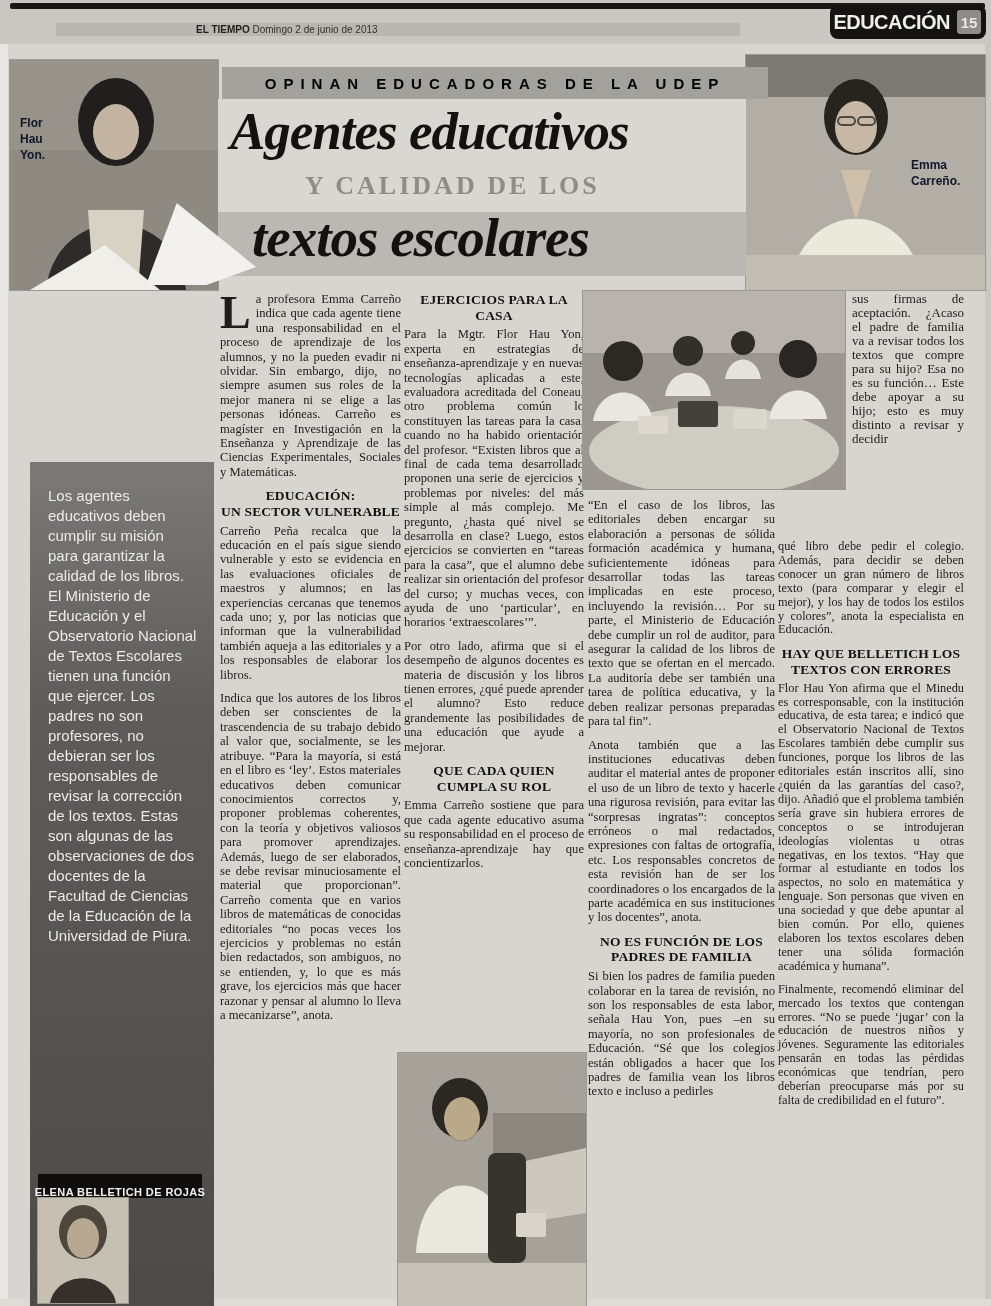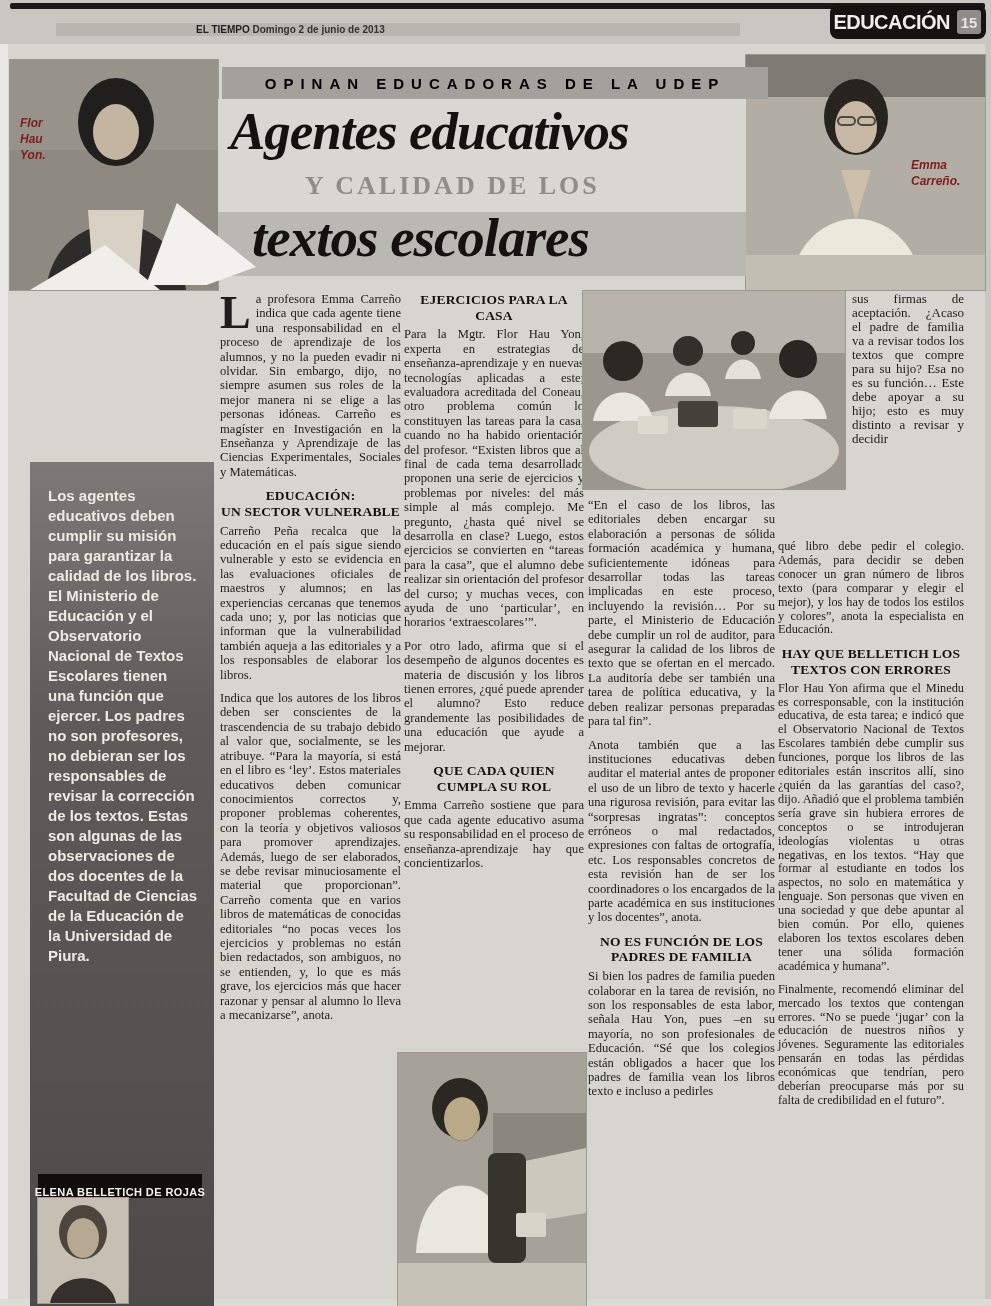--- a/index.html
+++ b/index.html
@@ -4,21 +4,21 @@
 <style>
   html,body{margin:0;padding:0;background:#b0aeaa;}
   .page{position:relative;width:991px;height:1306px;background:#c9c7c2;overflow:hidden;
         font-family:"Liberation Sans",sans-serif;-webkit-font-smoothing:antialiased;}
   .abs{position:absolute;}
 
   
   .rule-top{left:10px;top:3px;width:975px;height:6px;background:#1a1917;border-radius:2px;}
   .suppl-bar{left:4px;top:10px;width:822px;height:13px;background:#1e1d1b;}
   .suppl-text{position:absolute;left:28px;top:1px;color:#f2f1ee;font-size:10px;font-weight:bold;letter-spacing:.6px;}
-  .date-strip{left:56px;top:23px;width:684px;height:13px;background:#b9b6b0;font-weight:bold;}
+  .date-strip{left:56px;top:23px;width:684px;height:13px;background:#b9b6b0;}
   .date-text{position:absolute;left:140px;top:1px;font-size:10px;color:#33312e;}
   .date-text b{color:#211f1d;}
   .section-lozenge{left:830px;top:5px;width:156px;height:34px;background:#141311;border-radius:8px;
         display:flex;align-items:center;justify-content:flex-end;padding-right:5px;box-sizing:border-box;}
   .section-name{color:#efeeea;font-size:20px;font-weight:bold;letter-spacing:-.5px;margin-right:7px;}
   .page-num{width:24px;height:24px;background:#8e8d8a;color:#e8e7e4;border-radius:3px;
         display:flex;align-items:center;justify-content:center;font-size:15px;font-weight:bold;}
 
   .paper-bg{left:8px;top:44px;width:977px;height:1255px;background:#d7d5d0;}
   .scan-left{left:0;top:44px;width:8px;height:1262px;background:#e9e7e3;}
@@ -34,31 +34,31 @@
   .headline2{left:305px;top:171px;font-family:"Liberation Serif",serif;font-weight:bold;font-size:26px;
         color:#8f8d88;letter-spacing:3px;white-space:nowrap;}
   .headline3{left:252px;top:206px;font-family:"Liberation Serif",serif;font-style:italic;font-weight:bold;
         font-size:55px;color:#14110e;white-space:nowrap;letter-spacing:-1px;}
   .book-wedge{left:146px;top:203px;width:110px;height:82px;background:#f2f1ed;
         clip-path:polygon(0 100%,28% 0,100% 78%,55% 100%);}
 
   
   .photo{overflow:hidden;box-shadow:0 0 0 1px #9b9992;}
   .photo svg{display:block;}
-  .photo-caption{position:absolute;color:#7f1d1d;font-size:12px;font-weight:bold;line-height:1.35;white-space:pre-line;font-style:italic;}
+  .photo-caption{position:absolute;color:#0f172a;font-size:12px;font-weight:bold;line-height:1.35;white-space:pre-line;}
   .photo-flor{left:10px;top:60px;width:208px;height:230px;}
   .photo-emma{left:746px;top:55px;width:239px;height:235px;}
   .photo-classroom{left:583px;top:291px;width:262px;height:198px;}
   .photo-boy{left:398px;top:1053px;width:188px;height:253px;}
   .photo-elena{left:38px;top:1198px;width:90px;height:105px;}
 
   
   .standfirst-box{left:30px;top:462px;width:184px;height:844px;
         background:linear-gradient(180deg,#7b7a78 0%,#5d5c5a 30%,#4c4b49 100%);}
-  .standfirst{position:absolute;left:18px;top:24px;width:150px;color:#edebe4;font-size:15px;line-height:20px;font-weight:bold;}
+  .standfirst{position:absolute;left:18px;top:24px;width:150px;color:#edebe4;font-size:15px;line-height:20px;font-weight:normal;}
   .byline-bar{left:38px;top:1174px;width:164px;height:24px;background:#0f0e0d;display:flex;align-items:flex-end;justify-content:center;}
   .byline-bar span{color:#f3f2ee;font-size:11px;font-weight:bold;letter-spacing:.4px;white-space:nowrap;}
 
   
   .col{color:#1e1d1a;font-family:"Liberation Serif",serif;font-size:12.6px;line-height:14.4px;text-align:justify;}
   .col p{margin:0 0 9px 0;}
   .col .colhead{font-weight:bold;text-align:center;font-size:13.5px;line-height:1.16;margin:8px 0 4px;white-space:pre-line;letter-spacing:.2px;color:#14120f;}
   .col .colhead.first{margin-top:0;}
   .col1{left:220px;top:292px;width:181px;height:1010px;}
   .col2{left:404px;top:292px;width:180px;height:760px;}

